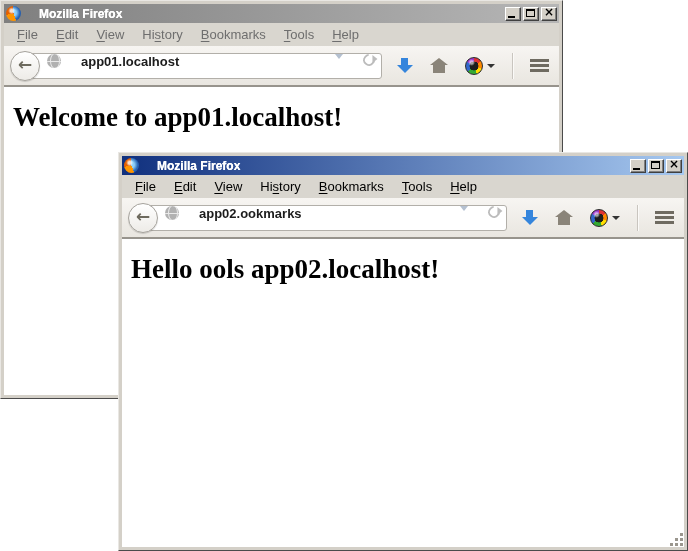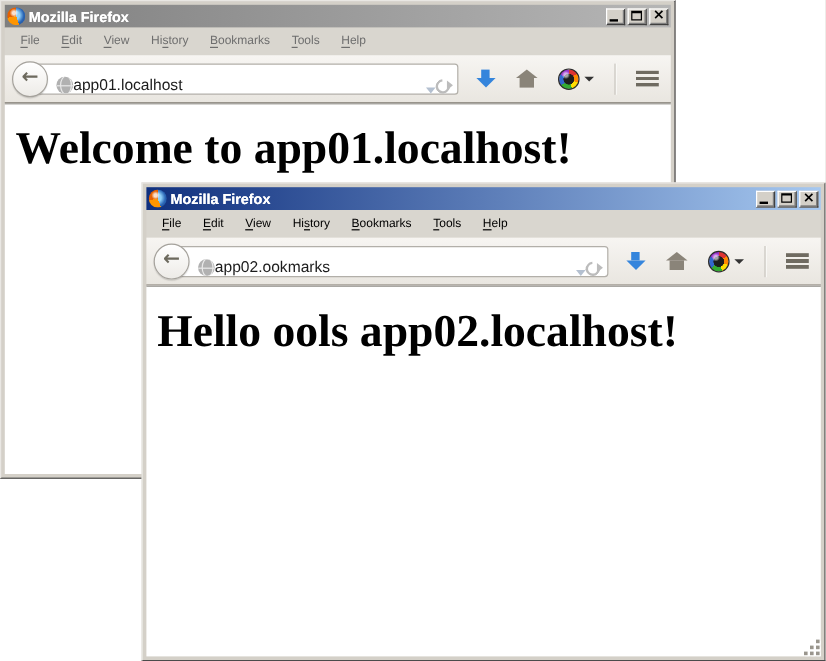--- a/index.html
+++ b/index.html
@@ -11,21 +11,21 @@
   *{box-sizing:border-box;}
   html,body{margin:0;padding:0;}
   body{width:688px;height:551px;position:relative;overflow:hidden;background:#fff;
        font-family:"Liberation Sans", sans-serif;}
   .win{position:absolute;background:var(--chrome-face);padding:3px;
        border:1px solid;border-color:#e9e7e3 #4b4b4b #4b4b4b #e9e7e3;
        display:flex;flex-direction:column;}
   .win1{left:0;top:0;width:563px;height:399px;z-index:1;}
   .win2{left:118px;top:152px;width:570px;height:399px;z-index:2;}
   
-  .titlebar{height:19px;display:flex;align-items:center;padding:0 2px;gap:3px;flex:0 0 auto;}
+  .titlebar{height:19px;display:flex;align-items:center;padding:0 2px;gap:18px;flex:0 0 auto;}
   .win1 .titlebar{background:linear-gradient(to right,var(--title-inactive-start),var(--title-inactive-end));}
   .win2 .titlebar{background:linear-gradient(to right,var(--title-active-start),var(--title-active-end));}
   .title-text{color:#fff;font-size:12px;font-weight:bold;flex:1;white-space:nowrap;
               text-shadow:0 0 0 #fff;letter-spacing:0;}
   .ff-icon{width:15px;height:15px;border-radius:50%;flex:0 0 auto;
      background:
        radial-gradient(circle at 38% 32%, rgba(255,255,255,.8) 0 10%, transparent 26%),
        conic-gradient(from 160deg, #ff9500 0 100deg, #e66000 100deg 200deg, transparent 200deg),
        radial-gradient(circle at 45% 45%, #8fd0f8 0 30%, #2a65b5 60%, #1b4a8f 100%);
      border-radius:50%;}
@@ -33,37 +33,37 @@
   .cap-btn{width:16px;height:14px;background:var(--chrome-face);position:relative;
      border:1px solid;border-color:#ffffff #404040 #404040 #ffffff;
      box-shadow:inset -1px -1px 0 #808080;cursor:default;}
   .glyph-min{position:absolute;left:2px;bottom:2px;width:7px;height:2px;background:#000;}
   .glyph-max{position:absolute;left:2px;top:1px;width:9px;height:8px;
      border:1px solid #000;border-top-width:2px;}
   .glyph-close{position:absolute;left:0;top:-3px;width:14px;text-align:center;
      font-size:12px;font-weight:bold;color:#000;line-height:14px;font-family:"DejaVu Sans",sans-serif;}
   
   .menubar{height:23px;background:#d9d6cf;display:flex;align-items:center;
-           padding:0 4px;flex:0 0 auto;font-size:10px;}
+           padding:0 4px;flex:0 0 auto;font-size:13px;}
   .win1 .menubar{color:#6e6e6e;}
   .win2 .menubar{color:#000;}
   .menuitem{padding:2px 9px;white-space:nowrap;cursor:default;}
   .menuitem u{text-underline-offset:2px;}
   
   .navbar{height:40px;flex:0 0 auto;display:flex;align-items:center;
      background:linear-gradient(var(--toolbar-top),var(--toolbar-bottom));
      border-bottom:1px solid #98948c;padding:0 10px 0 6px;}
   .back-btn{width:30px;height:30px;border-radius:50%;flex:0 0 auto;z-index:2;
      background:linear-gradient(#ffffff,#edebe7);border:1px solid #a5a29c;
      box-shadow:0 1px 1px rgba(0,0,0,.15);display:flex;align-items:center;justify-content:center;}
   .back-arrow{color:#6d6a5e;font-size:17px;font-weight:bold;line-height:1;
      font-family:"DejaVu Sans",sans-serif;margin-top:-2px;}
   .urlbar{flex:1;height:26px;margin-left:-16px;background:#fff;
-     border:1px solid #b2afa9;border-radius:3px;display:flex;align-items:flex-end;
-     padding:0 6px 0 22px;gap:0;min-width:0;}
+     border:1px solid #b2afa9;border-radius:3px;display:flex;align-items:flex-start;
+     padding:0 6px 0 22px;gap:20px;min-width:0;font-weight:bold;}
   .globe{width:14px;height:14px;border-radius:50%;background:#b1b1b1;position:relative;
      overflow:hidden;flex:0 0 auto;}
   .globe::before{content:'';position:absolute;left:50%;top:-1px;bottom:-1px;width:8px;
      margin-left:-4px;border:1px solid #e9e9e9;border-radius:50%;}
   .globe::after{content:'';position:absolute;left:0;right:0;top:50%;border-top:1px solid #e9e9e9;}
   .url-text{flex:1;font-size:13px;color:#1c1c1c;white-space:nowrap;overflow:hidden;}
   .url-drop{width:0;height:0;border-left:4px solid transparent;border-right:4px solid transparent;
      border-top:5px solid #b4c0d0;flex:0 0 auto;}
   .reload{width:12px;height:12px;border:2px solid #bcbcbc;border-radius:50%;
      border-top-color:transparent;transform:rotate(40deg);position:relative;flex:0 0 auto;}
@@ -90,21 +90,21 @@
   .caret{width:0;height:0;border-left:4px solid transparent;border-right:4px solid transparent;
      border-top:4px solid #333;}
   .sep{width:1px;height:26px;background:#c9c5bf;box-shadow:1px 0 0 #fbfaf8;}
   .menu-btn{width:19px;height:13px;
      background:linear-gradient(#6f6b61 0 3px,transparent 3px 5px,#6f6b61 5px 8px,
         transparent 8px 10px,#6f6b61 10px 13px);}
   
   .content{flex:1;background:#fff;position:relative;overflow:hidden;
      border-top:1px solid #96938d;}
   .content h1{margin:15px 0 0 9px;font-family:"Liberation Serif",serif;
-     font-weight:bold;font-size:38px;color:#000;white-space:nowrap;}
+     font-weight:bold;font-size:27px;color:#000;white-space:nowrap;}
   .grip{position:absolute;right:1px;bottom:1px;width:13px;height:13px;}
   .grip i{position:absolute;width:3px;height:3px;background:#9a968e;
      box-shadow:1px 1px 0 #ffffff;}
   .grip i:nth-child(1){right:0;bottom:0;}
   .grip i:nth-child(2){right:5px;bottom:0;}
   .grip i:nth-child(3){right:10px;bottom:0;}
   .grip i:nth-child(4){right:0;bottom:5px;}
   .grip i:nth-child(5){right:5px;bottom:5px;}
   .grip i:nth-child(6){right:0;bottom:10px;}
 </style>

